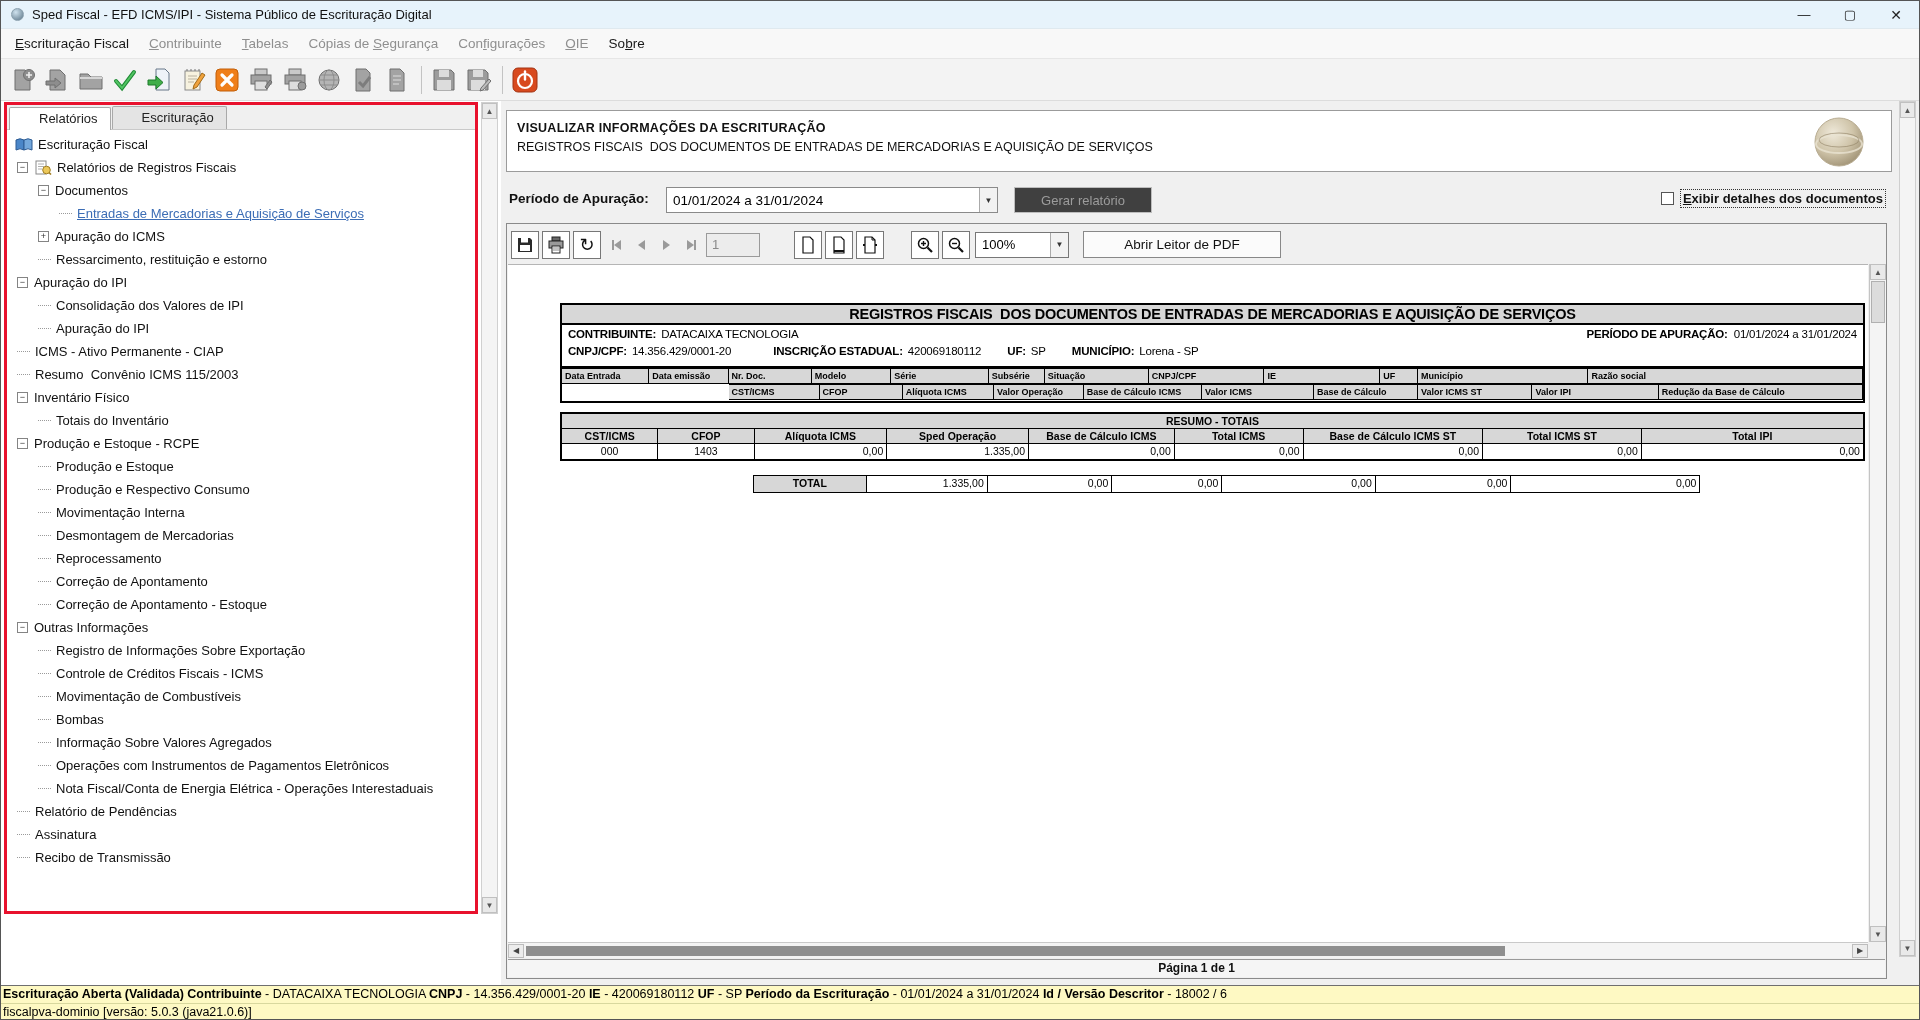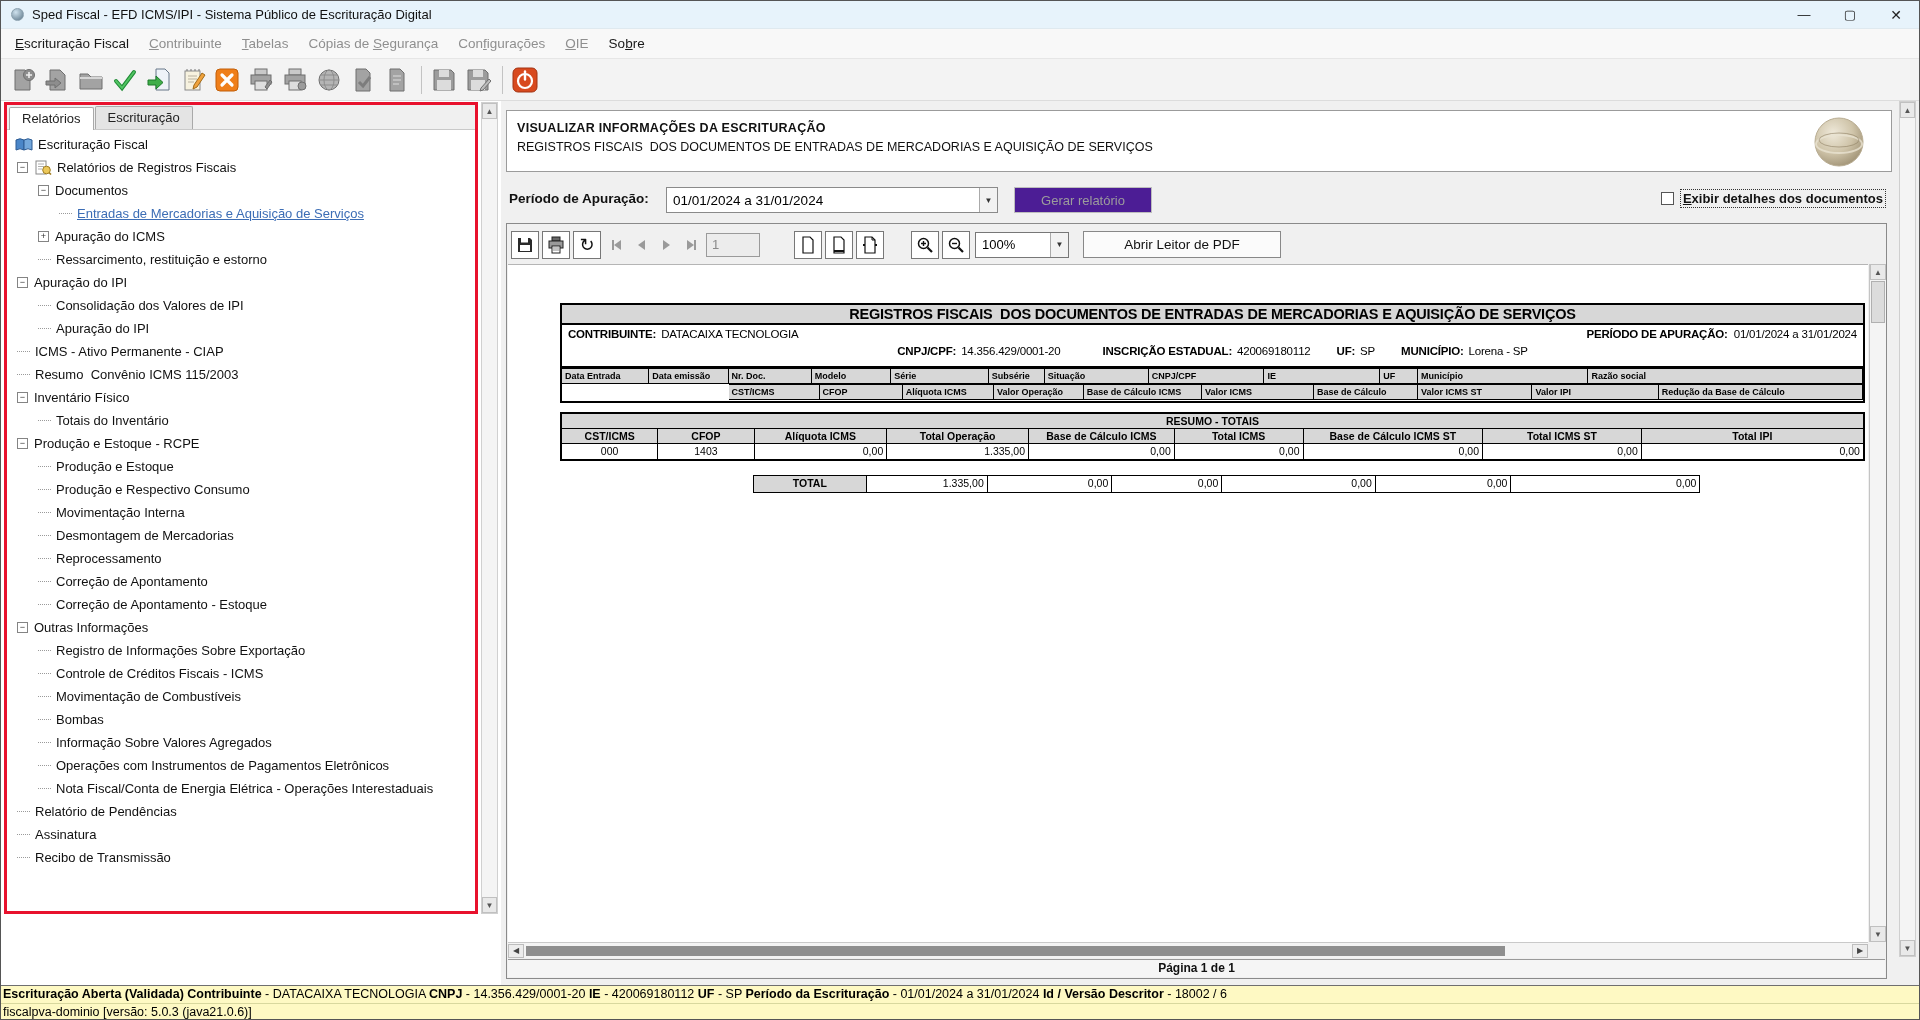--- a/index.html
+++ b/index.html
@@ -27,21 +27,21 @@
   .tool-btn svg { width:26px; height:26px; }
   .tsep { width:1px; height:28px; background:#c3c3c3; margin:0 6px; }
 
   
   .content { position:absolute; left:0; top:100px; width:100%; height:884px; background:#ffffff; }
 
   
   .left-area { position:absolute; left:0; top:0; width:500px; height:100%; background:#fff; }
   .red-panel { position:absolute; left:3px; top:1px; width:474px; height:812px; border:3px solid #e8112d; background:#fff; overflow:hidden; }
   .tabs { height:25px; background:#f0f0f0; display:flex; align-items:flex-end; padding-left:2px; border-bottom:1px solid #c9c9c9; }
-  .tab { font-size:13px; padding:3px 12px 4px 12px; border:1px solid #a9a9a9; border-bottom:none; background:#e4e4e4; color:#222; margin-right:1px; border-radius:2px 2px 0 0; }
+  .tab { font-size:13px; padding:3px 12px 4px 29px; border:1px solid #a9a9a9; border-bottom:none; background:#e4e4e4; color:#222; margin-right:1px; border-radius:2px 2px 0 0; }
   .tab.active { background:#fff; position:relative; top:1px; font-weight:normal; }
   .tree { padding-top:3px; }
   .tree-row { height:23px; display:flex; align-items:center; font-size:13px; color:#111; white-space:pre; }
   .exp { width:11px; height:11px; border:1px solid #848484; background:#fff; display:flex; align-items:center; justify-content:center; font-size:9px; line-height:9px; color:#333; margin-right:6px; flex:none; }
   .tick { width:13px; border-top:1px dotted #9a9a9a; margin-right:5px; flex:none; }
   .tree-ico { margin-right:5px; display:flex; flex:none; }
   .tree-ico svg { width:18px; height:15px; }
   .tree-label.selected { color:#3c6db5; text-decoration:underline; }
   .tree-vscroll { position:absolute; left:480px; top:1px; width:17px; height:812px; background:#f4f4f4; border:1px solid #d0d0d0; display:flex; flex-direction:column; }
   .sb-btn { height:16px; background:#e9e9e9; border:1px solid #c0c0c0; font-size:8px; color:#555; display:flex; align-items:center; justify-content:center; }
@@ -51,21 +51,21 @@
   .right-area { position:absolute; left:500px; top:0; right:0; height:100%; background:#f0f0f0; }
   .header-box { position:absolute; left:5px; top:9px; right:27px; height:62px; background:#fff; border:1px solid #9b9b9b; padding:10px 0 0 10px; }
   .hb-line1 { font-size:12.5px; font-weight:bold; color:#111; letter-spacing:.3px; white-space:pre; }
   .hb-line2 { font-size:12.5px; color:#111; margin-top:5px; white-space:pre; }
   .sped-logo { position:absolute; right:25px; top:4px; width:54px; height:54px; }
 
   .period-row { position:absolute; left:5px; top:85px; right:27px; height:28px; }
   .period-label { position:absolute; left:3px; top:5px; font-size:13.5px; font-weight:bold; color:#111; }
   .combo { position:absolute; left:160px; top:1px; width:332px; height:26px; background:#fff; border:1px solid #8a8a8a; display:flex; align-items:center; font-size:13.5px; padding-left:6px; }
   .combo-arrow { margin-left:auto; width:18px; align-self:stretch; border-left:1px solid #aaa; background:#f2f2f2; display:flex; align-items:center; justify-content:center; font-size:8px; color:#333; }
-  .gerar-btn { position:absolute; left:508px; top:1px; width:138px; height:26px; background:#4c1d95; border:1px solid #bdbdbd; color:#9c9c9c; font-size:13px; font-family:"Liberation Sans",sans-serif; }
+  .gerar-btn { position:absolute; left:508px; top:1px; width:138px; height:26px; background:#404040; border:1px solid #bdbdbd; color:#9c9c9c; font-size:13px; font-family:"Liberation Sans",sans-serif; }
   .chk-wrap { position:absolute; right:6px; top:3px; display:flex; align-items:center; }
   .chk-box { width:13px; height:13px; background:#fff; border:1px solid #555; margin-right:6px; flex:none; }
   .chk-label { font-size:13px; font-weight:bold; color:#111; border:1px dotted #333; padding:1px 2px; }
 
   
   .viewer { position:absolute; left:5px; top:122px; right:32px; bottom:6px; border:1px solid #8a8a8a; background:#f0f0f0; }
   .vtoolbar { position:absolute; left:4px; top:4px; right:4px; height:33px; display:flex; align-items:center; }
   .vt-btn { width:28px; height:28px; border:1px solid #777; background:#fff; display:flex; align-items:center; justify-content:center; margin-right:3px; }
   .vt-btn svg { width:18px; height:18px; }
   .vt-flat { width:24px; height:26px; display:flex; align-items:center; justify-content:center; margin-right:1px; }
@@ -86,21 +86,21 @@
   .h-thumb { height:10px; background:#8f8f8f; margin:0 2px; width:72%; }
   .h-track { flex:1; }
   .page-status { position:absolute; left:1px; right:1px; bottom:1px; height:18px; background:#f5f5f5; border-top:1px solid #999; text-align:center; font-size:12px; font-weight:bold; color:#111; line-height:17px; }
 
   .outer-vscroll { position:absolute; right:3px; top:0; width:17px; height:856px; background:#f4f4f4; border:1px solid #cfcfcf; display:flex; flex-direction:column; }
 
   
   .report-page { position:absolute; left:52px; top:38px; width:1305px; font-size:11px; color:#000; }
   .rep-title { border:2px solid #000; background:#d7d7d7; height:22px; text-align:center; font-weight:bold; font-size:14.5px; line-height:19px; letter-spacing:-.2px; white-space:pre; }
   .rep-info { border:2px solid #000; border-top:none; background:#fff; padding:3px 6px 4px 6px; }
-  .ri-row { display:flex; align-items:baseline; height:17px; font-size:11.5px; letter-spacing:-.2px;justify-content:center; }
+  .ri-row { display:flex; align-items:baseline; height:17px; font-size:11.5px; letter-spacing:-.2px; }
   .ri-row b { font-size:11.5px; }
   .ri-gap { width:14px; } .ri-gap-l { width:42px; } .ri-gap-m { width:26px; }
   .ri-right { margin-left:auto; }
   .rep-detail { border:2px solid #000; border-top:none; }
   .dh-row { display:flex; }
   .dh-cell { background:#d7d7d7; border:1px solid #000; border-left:none; font-size:9px; font-weight:bold; padding:2px 2px 9px 3px; white-space:nowrap; overflow:hidden; height:16px; }
   .dh-row .dh-cell:first-child { border-left:none; }
   .dh-spacer { background:#fff; border:none; height:17px; }
   .resumo { margin-top:9px; border:2px solid #000; }
   .rs-title { background:#d7d7d7; border-bottom:1px solid #000; text-align:center; font-weight:bold; font-size:10.5px; height:15px; line-height:14px; }
@@ -495,21 +495,21 @@
                   <div class="dh-cell" style="width: 15.7%;">Redução da Base de Cálculo</div>
                 </div>
               </div>
             <div class="resumo">
               <div class="rs-title">RESUMO - TOTAIS</div>
               <div>
                   <div class="rs-row">
                     <div class="rs-cell rs-head" style="width: 7.4%;">CST/ICMS</div>
                     <div class="rs-cell rs-head" style="width: 7.4%;">CFOP</div>
                     <div class="rs-cell rs-head" style="width: 10.2%;">Alíquota ICMS</div>
-                    <div class="rs-cell rs-head" style="width: 10.9%;">Total Operação</div>
+                    <div class="rs-cell rs-head" style="width: 10.9%;">Sped Operação</div>
                     <div class="rs-cell rs-head" style="width: 11.2%;">Base de Cálculo ICMS</div>
                     <div class="rs-cell rs-head" style="width: 9.9%;">Total ICMS</div>
                     <div class="rs-cell rs-head" style="width: 13.8%;">Base de Cálculo ICMS ST</div>
                     <div class="rs-cell rs-head" style="width: 12.2%;">Total ICMS ST</div>
                     <div class="rs-cell rs-head" style="width: 17%;">Total IPI</div>
                   </div>
                   <div class="rs-row">
                     <div class="rs-cell rs-data ta-c" style="width: 7.4%;">000</div>
                     <div class="rs-cell rs-data ta-c" style="width: 7.4%;">1403</div>
                     <div class="rs-cell rs-data ta-r" style="width: 10.2%;">0,00</div>

